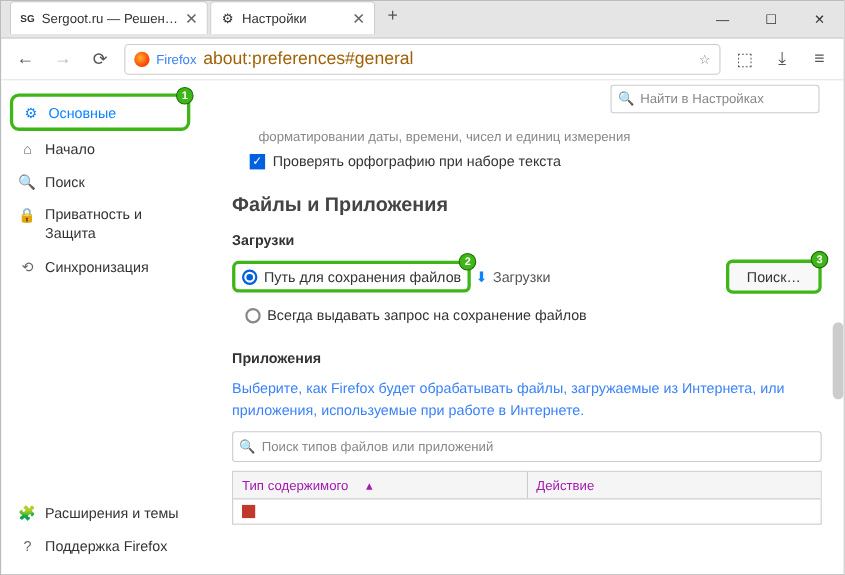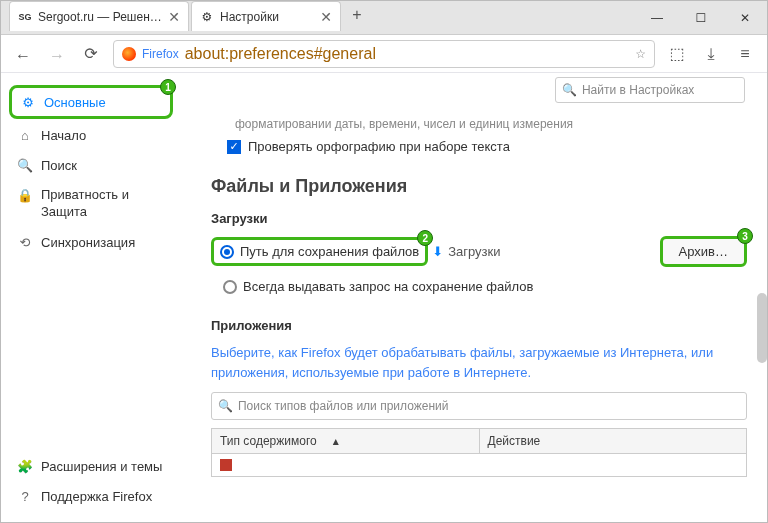--- a/index.html
+++ b/index.html
@@ -42,21 +42,21 @@
 .rbtn.on::after{content:"";width:6px;height:6px;background:#0060df;border-radius:50%}
 .rbtn.off{border-color:#888}
 .dl-path{display:flex;align-items:center;gap:5px;margin-left:4px;font-size:13px;color:#555;flex:1}
 .dl-path .dlic{color:#0a84ff}
 .browsebtn{border:3px solid #3fb618;border-radius:6px;padding:5px 16px;font-size:13px;cursor:pointer;position:relative;margin-left:auto;background:#f8f8f8}
 .radio2{margin:8px 0 20px 6px}
 .appdesc{font-size:13px;color:#3b82f6;line-height:1.5;margin-bottom:10px}
 .appsearch{width:100%;height:28px;border:1px solid #ccc;border-radius:3px;display:flex;align-items:center;padding:0 6px;font-size:12px;color:#888;gap:5px;margin-bottom:8px}
 .apptable{width:100%;border:1px solid #ccc;font-size:12px}
 .apptable .thead{display:flex;background:#f5f5f5;border-bottom:1px solid #ccc}
-.apptable .th{padding:5px 8px;color:#404040;flex:1;display:flex;align-items:center;gap:16px;border-right:1px solid #ccc}
+.apptable .th{padding:5px 8px;color:#a21caf;flex:1;display:flex;align-items:center;gap:16px;border-right:1px solid #ccc}
 .apptable .th:last-child{border-right:none}
 .apptable .trow{display:flex;padding:5px 8px}
 .fileic{width:12px;height:12px;background:#c0392b;margin-right:6px;display:inline-block}
 .scrollbar{position:absolute;right:0;top:220px;width:10px;height:70px;background:#ccc;border-radius:5px}
 </style>
 </head>
 <body>
 
 <div class="window">
 
@@ -149,21 +149,21 @@
         <div class="radio-group hl">
           <span class="rbtn on"></span>
           <span>Путь для сохранения файлов</span>
           <span class="badge" style="top:-10px;right:-8px">2</span>
         </div>
         <div class="dl-path">
           <span class="dlic">⬇</span>
           <span>Загрузки</span>
         </div>
         <div class="browsebtn">
-          <span>Архив…</span>
+          <span>Поиск…</span>
           <span class="badge" style="top:-11px;right:-9px">3</span>
         </div>
       </div>
 
       <div class="radio-group radio2">
         <span class="rbtn off"></span>
         <span>Всегда выдавать запрос на сохранение файлов</span>
       </div>
 
       <h3>Приложения</h3>

